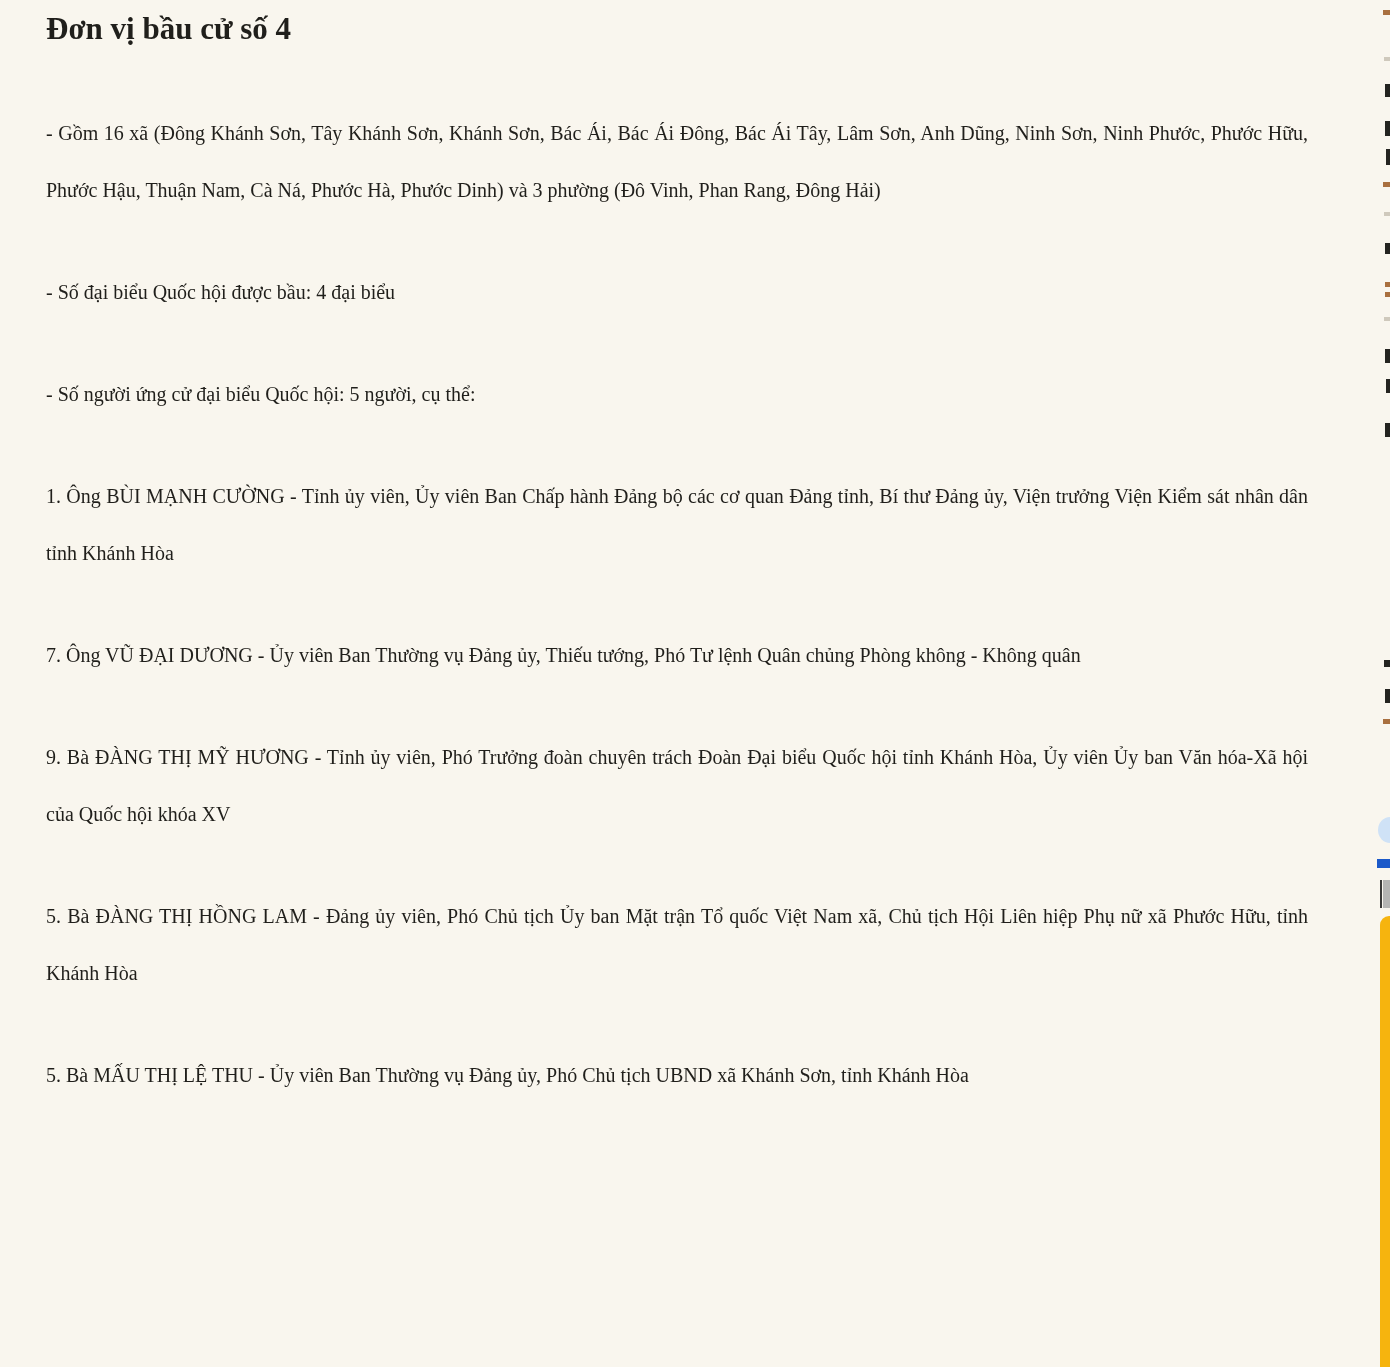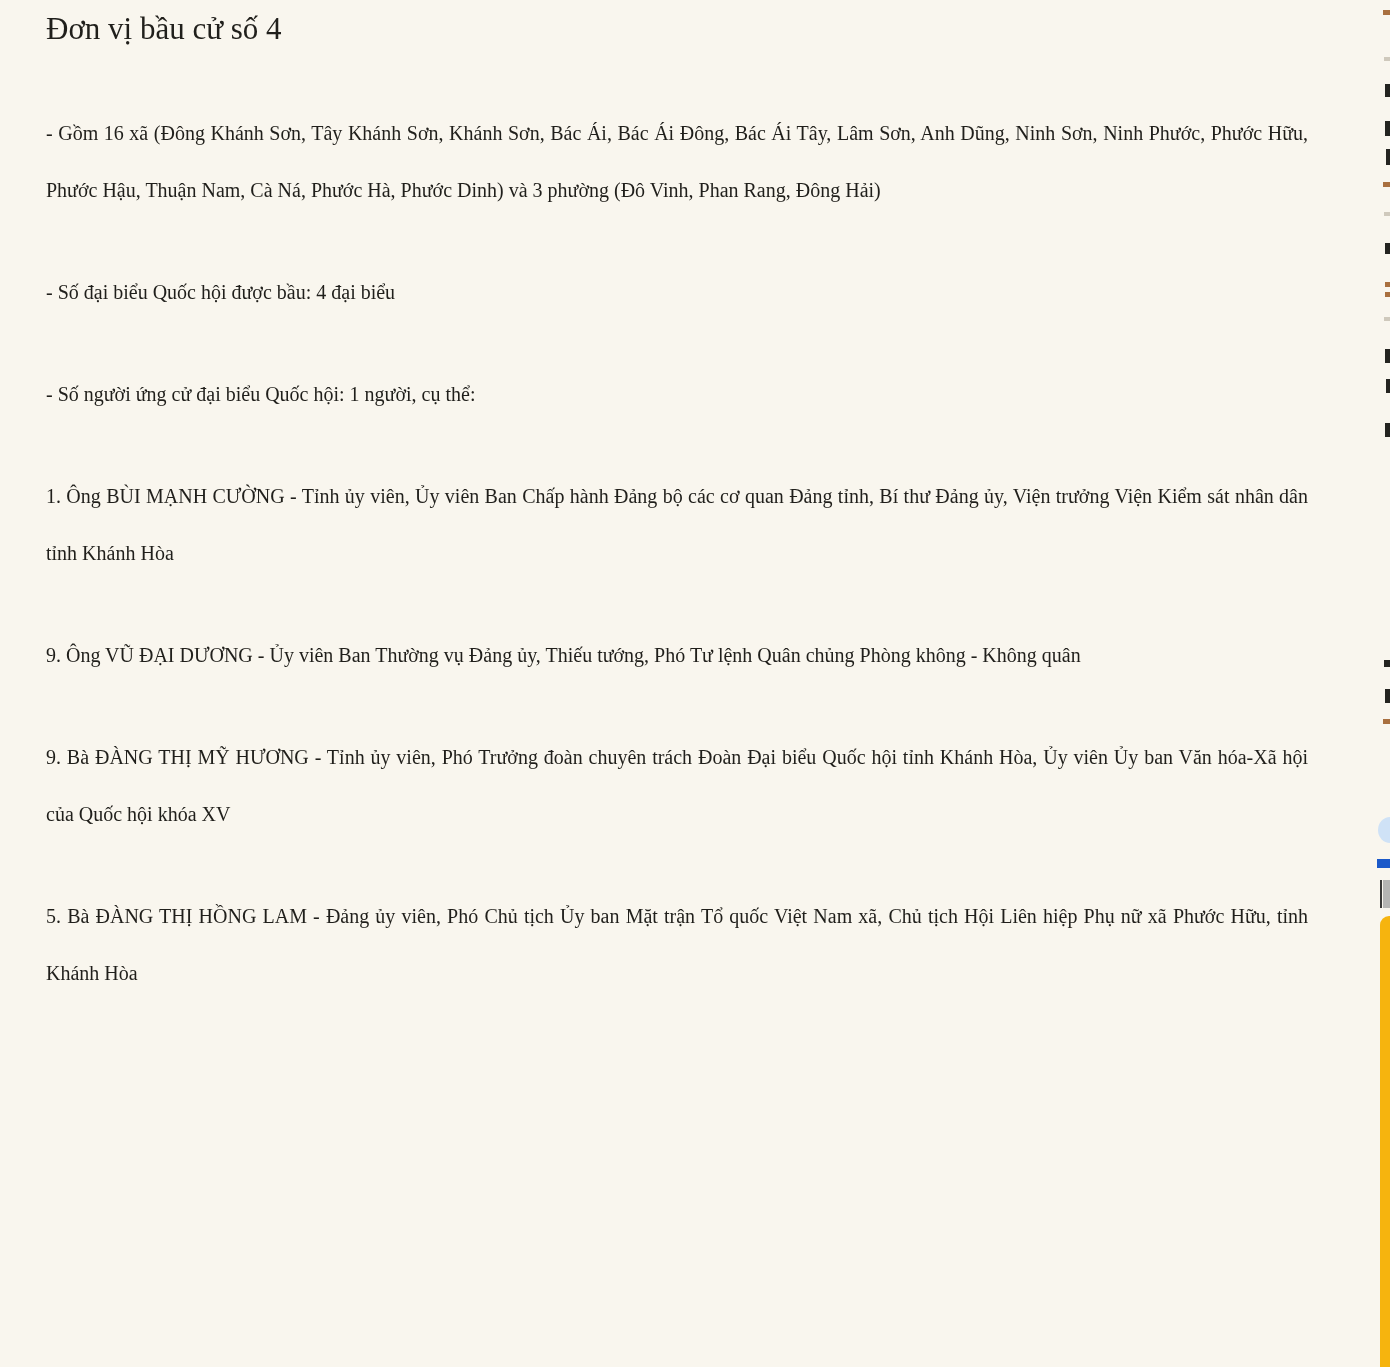--- a/index.html
+++ b/index.html
@@ -17,21 +17,21 @@
   }
   .article {
     position: absolute;
     left: 46px;
     top: 8px;
     width: 1262px;
   }
   .article h1 {
     font-size: 31px;
     line-height: 42px;
-    font-weight: normal;
+    font-weight: bold;
     margin: 0 0 55px 0;
   }
   .article p {
     font-size: 20px;
     line-height: 57px;
     margin: 0 0 45px 0;
     text-align: justify;
     text-justify: inter-word;
   }
   .edge-strip {
@@ -43,25 +43,26 @@
     position: absolute;
   }
 </style>
 </head>
 <body style="background: rgb(249, 246, 238); color: rgb(32, 31, 27);">
 
 <main class="article">
   <h1>Đơn vị bầu cử số 4</h1>
   <p>- Gồm 16 xã (Đông Khánh Sơn, Tây Khánh Sơn, Khánh Sơn, Bác Ái, Bác Ái Đông, Bác Ái Tây, Lâm Sơn, Anh Dũng, Ninh Sơn, Ninh Phước, Phước Hữu, Phước Hậu, Thuận Nam, Cà Ná, Phước Hà, Phước Dinh) và 3 phường (Đô Vinh, Phan Rang, Đông Hải)</p>
   <p>- Số đại biểu Quốc hội được bầu: 4 đại biểu</p>
-  <p>- Số người ứng cử đại biểu Quốc hội: 1 người, cụ thể:</p>
+  <p>- Số người ứng cử đại biểu Quốc hội: 5 người, cụ thể:</p>
   <p>1. Ông BÙI MẠNH CƯỜNG - Tỉnh ủy viên, Ủy viên Ban Chấp hành Đảng bộ các cơ quan Đảng tỉnh, Bí thư Đảng ủy, Viện trưởng Viện Kiểm sát nhân dân tỉnh Khánh Hòa</p>
-  <p>9. Ông VŨ ĐẠI DƯƠNG - Ủy viên Ban Thường vụ Đảng ủy, Thiếu tướng, Phó Tư lệnh Quân chủng Phòng không - Không quân</p>
+  <p>7. Ông VŨ ĐẠI DƯƠNG - Ủy viên Ban Thường vụ Đảng ủy, Thiếu tướng, Phó Tư lệnh Quân chủng Phòng không - Không quân</p>
   <p>9. Bà ĐÀNG THỊ MỸ HƯƠNG - Tỉnh ủy viên, Phó Trưởng đoàn chuyên trách Đoàn Đại biểu Quốc hội tỉnh Khánh Hòa, Ủy viên Ủy ban Văn hóa-Xã hội của Quốc hội khóa XV</p>
   <p>5. Bà ĐÀNG THỊ HỒNG LAM - Đảng ủy viên, Phó Chủ tịch Ủy ban Mặt trận Tổ quốc Việt Nam xã, Chủ tịch Hội Liên hiệp Phụ nữ xã Phước Hữu, tỉnh Khánh Hòa</p>
+  <p>5. Bà MẤU THỊ LỆ THU - Ủy viên Ban Thường vụ Đảng ủy, Phó Chủ tịch UBND xã Khánh Sơn, tỉnh Khánh Hòa</p>
 </main>
 
 <div class="edge-strip">
     <div class="frag" style="left: 1383px; top: 10px; width: 7px; height: 5px; background: rgb(169, 112, 63);"></div>
     <div class="frag" style="left: 1384px; top: 57px; width: 6px; height: 4px; background: rgb(207, 201, 188);"></div>
     <div class="frag" style="left: 1385px; top: 84px; width: 5px; height: 13px; background: rgb(36, 36, 32);"></div>
     <div class="frag" style="left: 1385px; top: 121px; width: 5px; height: 15px; background: rgb(36, 36, 32);"></div>
     <div class="frag" style="left: 1386px; top: 149px; width: 4px; height: 16px; background: rgb(36, 36, 32);"></div>
     <div class="frag" style="left: 1383px; top: 182px; width: 7px; height: 5px; background: rgb(169, 112, 63);"></div>
     <div class="frag" style="left: 1384px; top: 212px; width: 6px; height: 4px; background: rgb(207, 201, 188);"></div>

